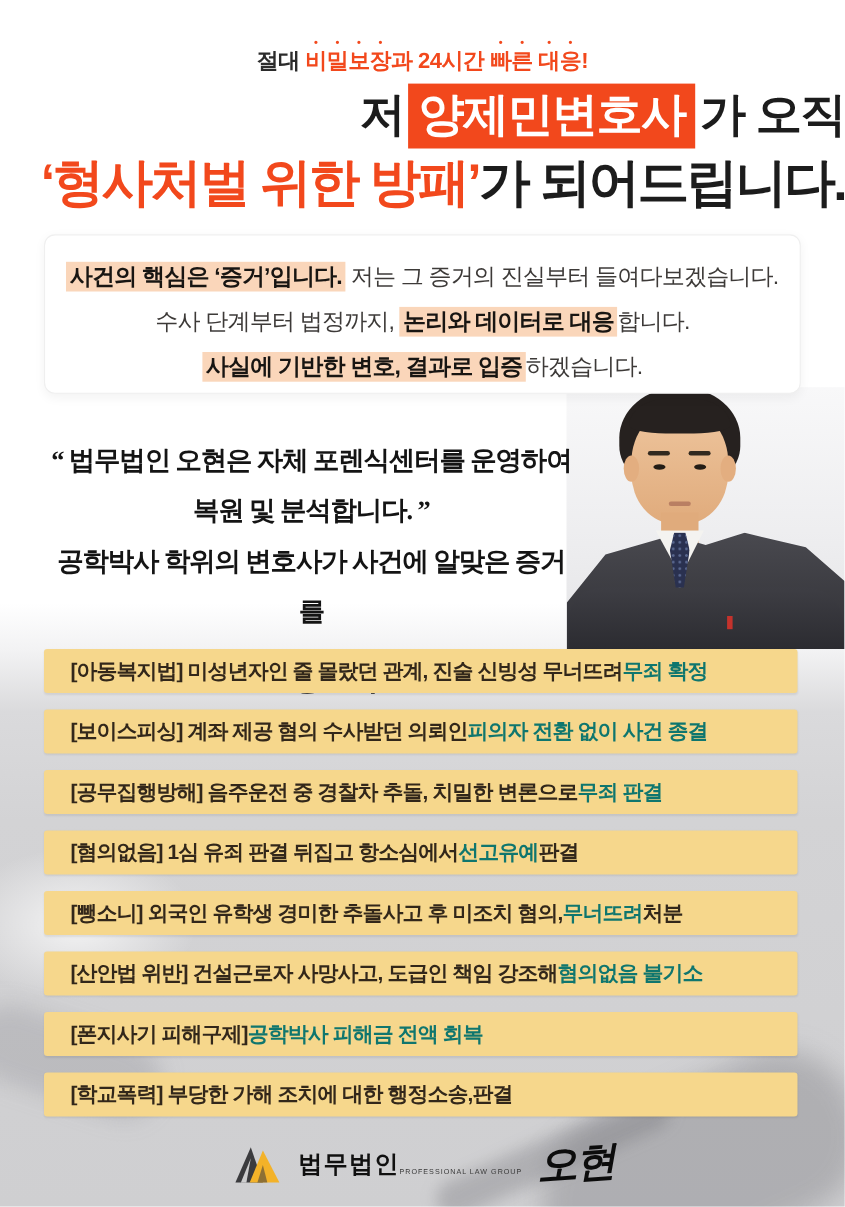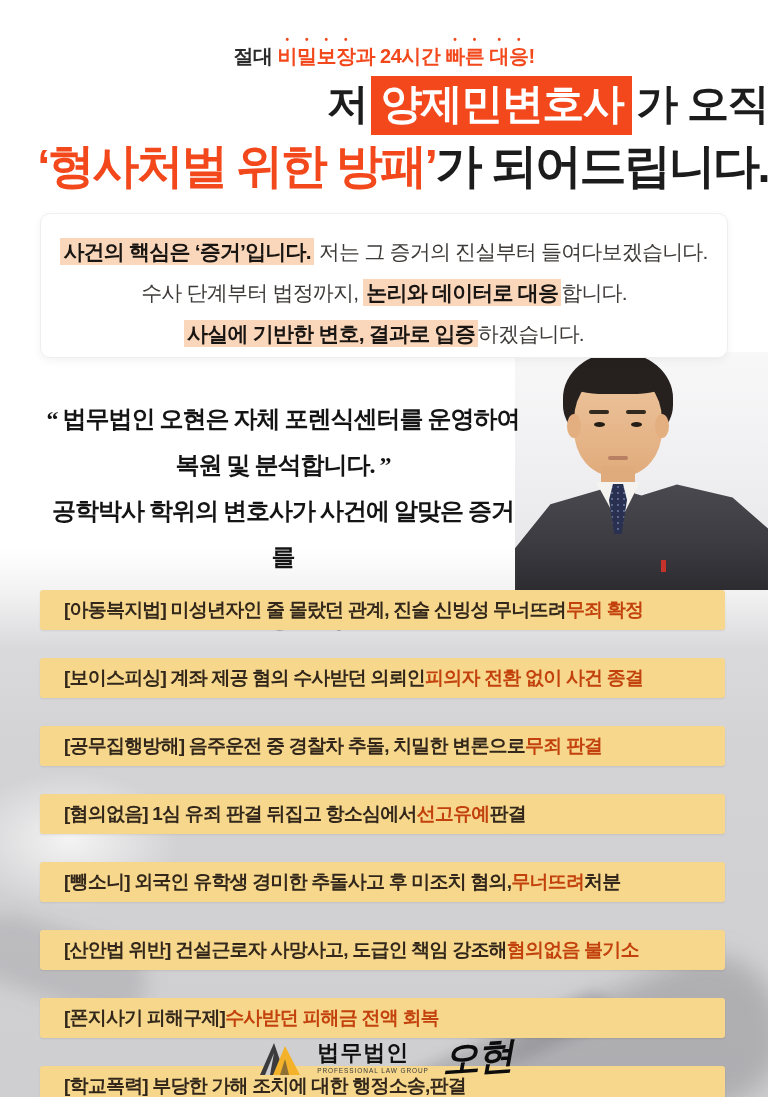--- a/index.html
+++ b/index.html
@@ -74,31 +74,31 @@
     clip-path:polygon(0 0,100% 0,52% 100%); }
   .p-tie { left:94px; top:132px; width:18px; height:62px;
     background:radial-gradient(circle,#5a6890 1px,transparent 1.4px) 0 0/6px 6px,#2a3150;
     clip-path:polygon(22% 0,78% 0,100% 26%,60% 100%,40% 100%,0 26%); }
   .p-arms { left:2px; top:182px; width:250px; height:58px; border-radius:30px 34px 0 0;
     background:linear-gradient(180deg,#3e3e44,#2b2b30); }
   .p-square { left:146px; top:208px; width:5px; height:12px; background:#c4322c; }
 
   
   .rows { position:absolute; left:40px; top:590px; width:685px; z-index:3; }
-  .row { width:100%; height:40px; margin-bottom:28px; background:#f6d78c; border-radius:3px;
+  .row { width:100%; height:40px; margin-bottom:15px; background:#f6d78c; border-radius:3px;
     display:flex; align-items:center; padding-left:24px;
     font-size:19px; font-weight:700; letter-spacing:-0.8px; color:#32271a; white-space:nowrap;
     box-shadow:0 1px 2px rgba(0,0,0,.08); }
-  .row .red { color:#c2410c; }
+  .row .red { color:#0f766e; }
 
   
   .footer { position:absolute; left:0; top:1026px; width:100%; height:64px;
     display:flex; align-items:center; justify-content:center; gap:13px; z-index:3; }
   .logo-mark { width:48px; height:42px; flex:0 0 auto; }
-  .firm-block { display:flex; flex-direction:column; align-items:flex-start; line-height:1; }
+  .firm-block { display:flex; align-items:flex-end; line-height:1; }
   .firm-name { font-size:22px; font-weight:900; letter-spacing:1px; color:#101010; }
   .firm-sub { font-size:6.5px; letter-spacing:0.14em; color:#3a3a3a; margin-top:4px; }
   .brand-script { font-family:"DejaVu Serif","Liberation Serif",serif; font-style:italic; font-weight:700;
     font-size:37px; color:#0c0c0c; transform:rotate(-4deg); letter-spacing:-2px; }
 </style>
 </head>
 <body>
 
 <div class="page">
 
@@ -186,21 +186,21 @@
         <span class="red">무너뜨려</span>
         <span> 처분</span>
     </div>
     <div class="row">
       <span>[산안법 위반] 건설근로자 사망사고, 도급인 책임 강조해 </span>
         <span class="red">혐의없음 불기소</span>
         <span></span>
     </div>
     <div class="row">
       <span>[폰지사기 피해구제] </span>
-        <span class="red">수사받던 피해금 전액 회복</span>
+        <span class="red">공학박사 피해금 전액 회복</span>
     </div>
     <div class="row">
       <span>[학교폭력] 부당한 가해 조치에 대한 행정소송, </span>
         <span> 판결</span>
     </div>
   </div>
 
   <div class="footer">
     <svg class="logo-mark" viewBox="0 0 48 42">
       <polygon points="4,38 18,6 29,38" fill="#3b3b3e"></polygon>

